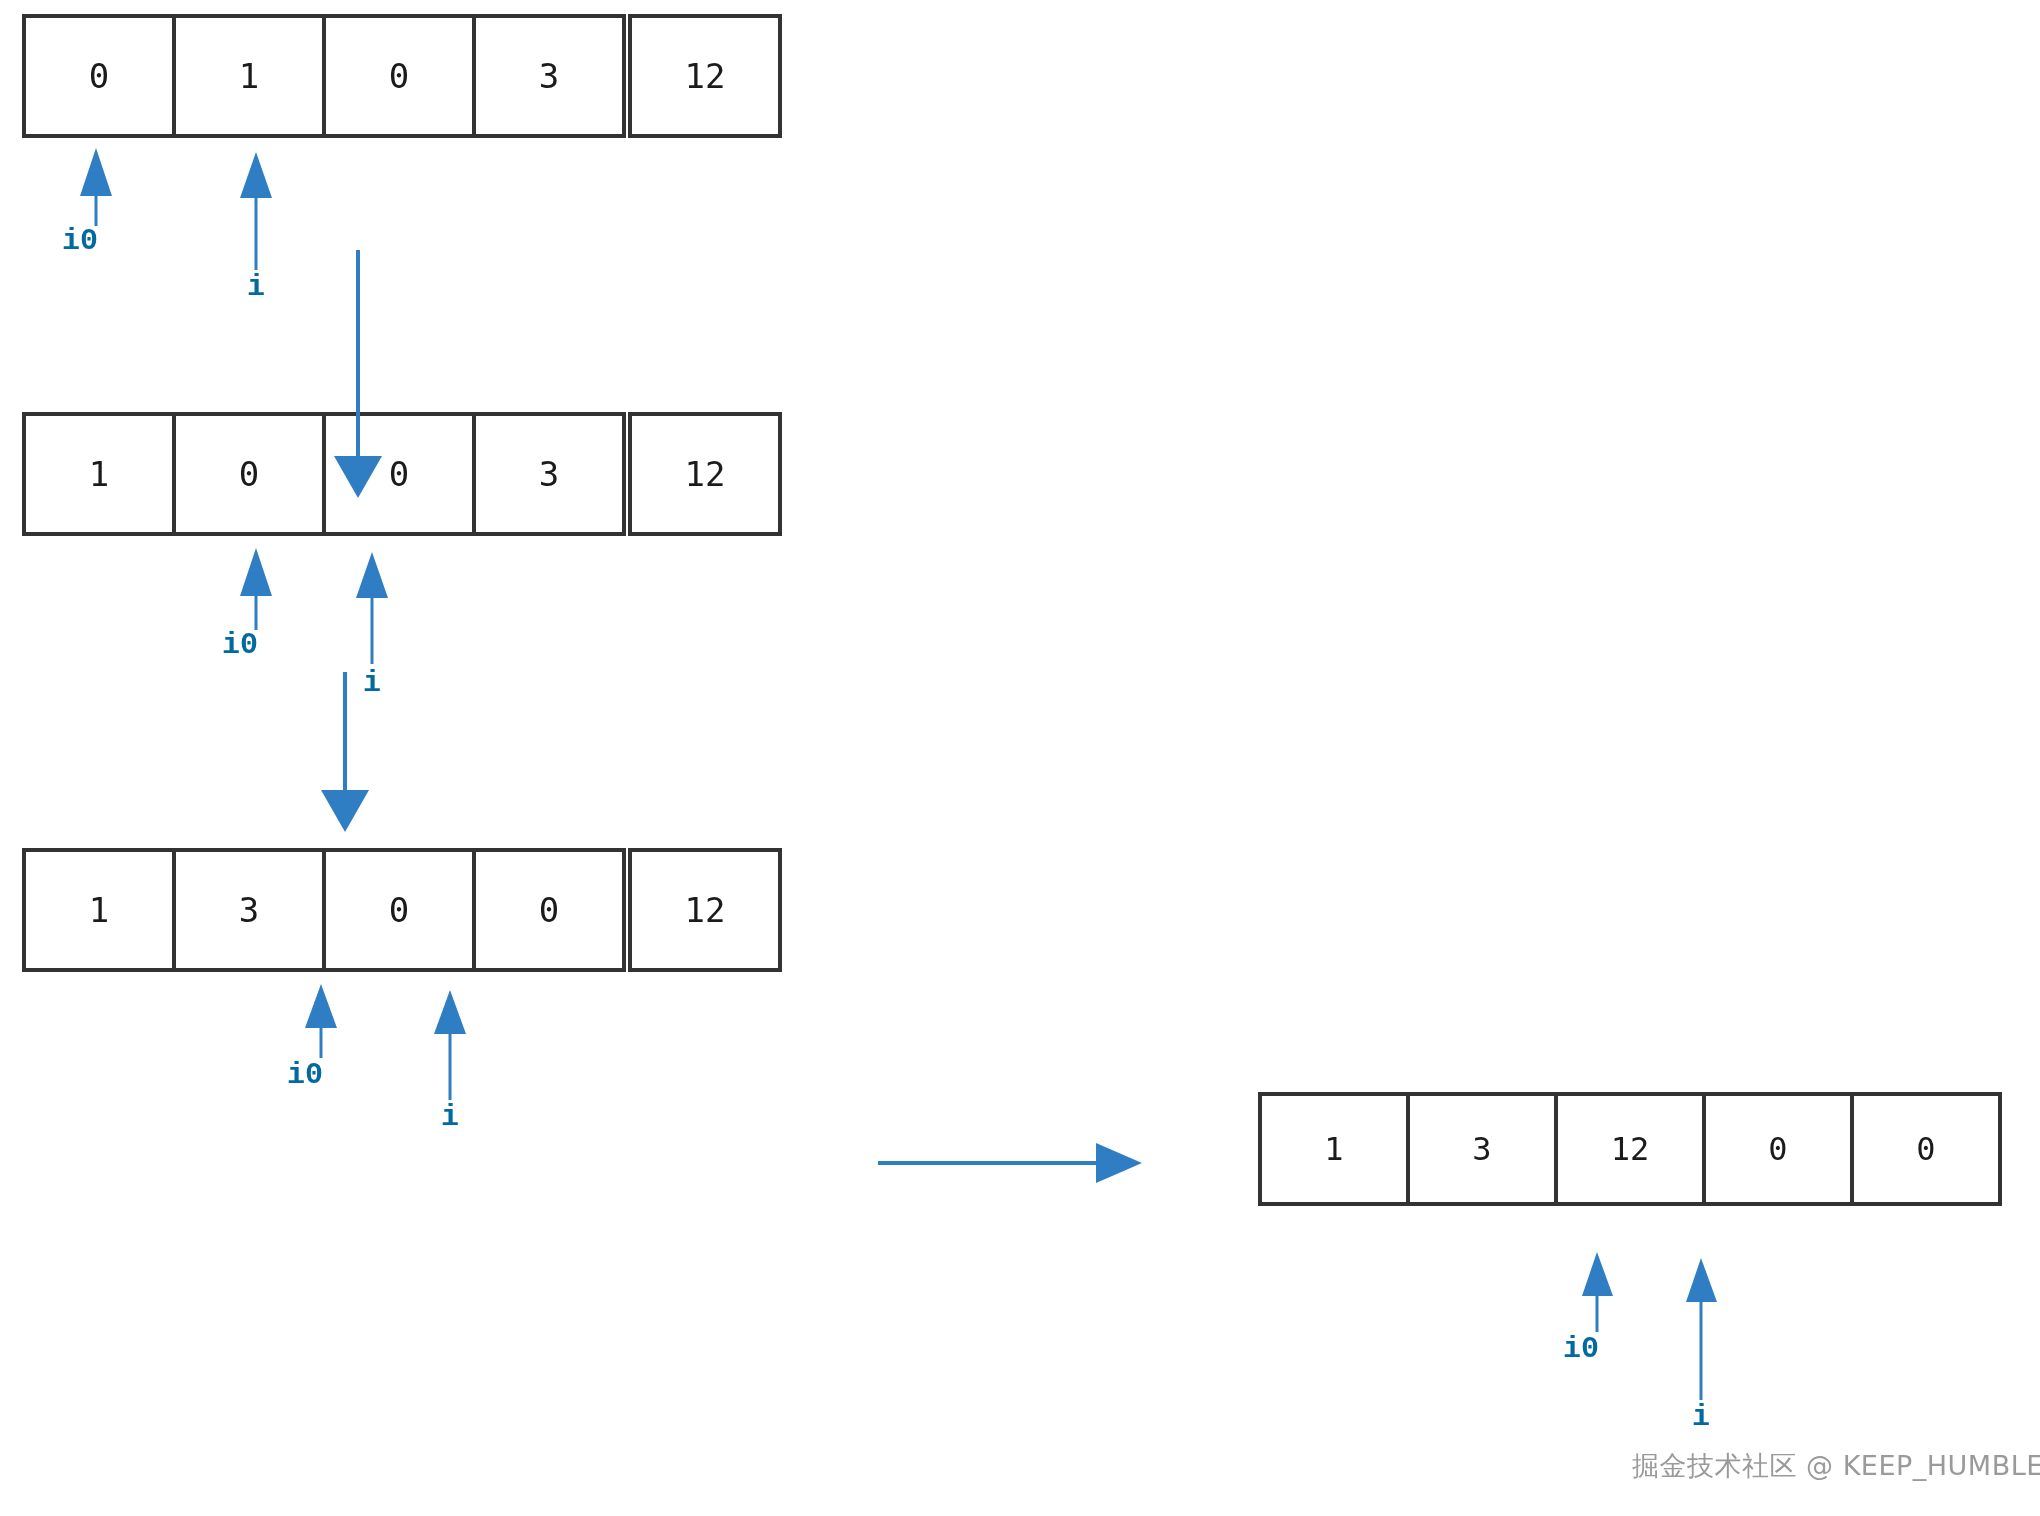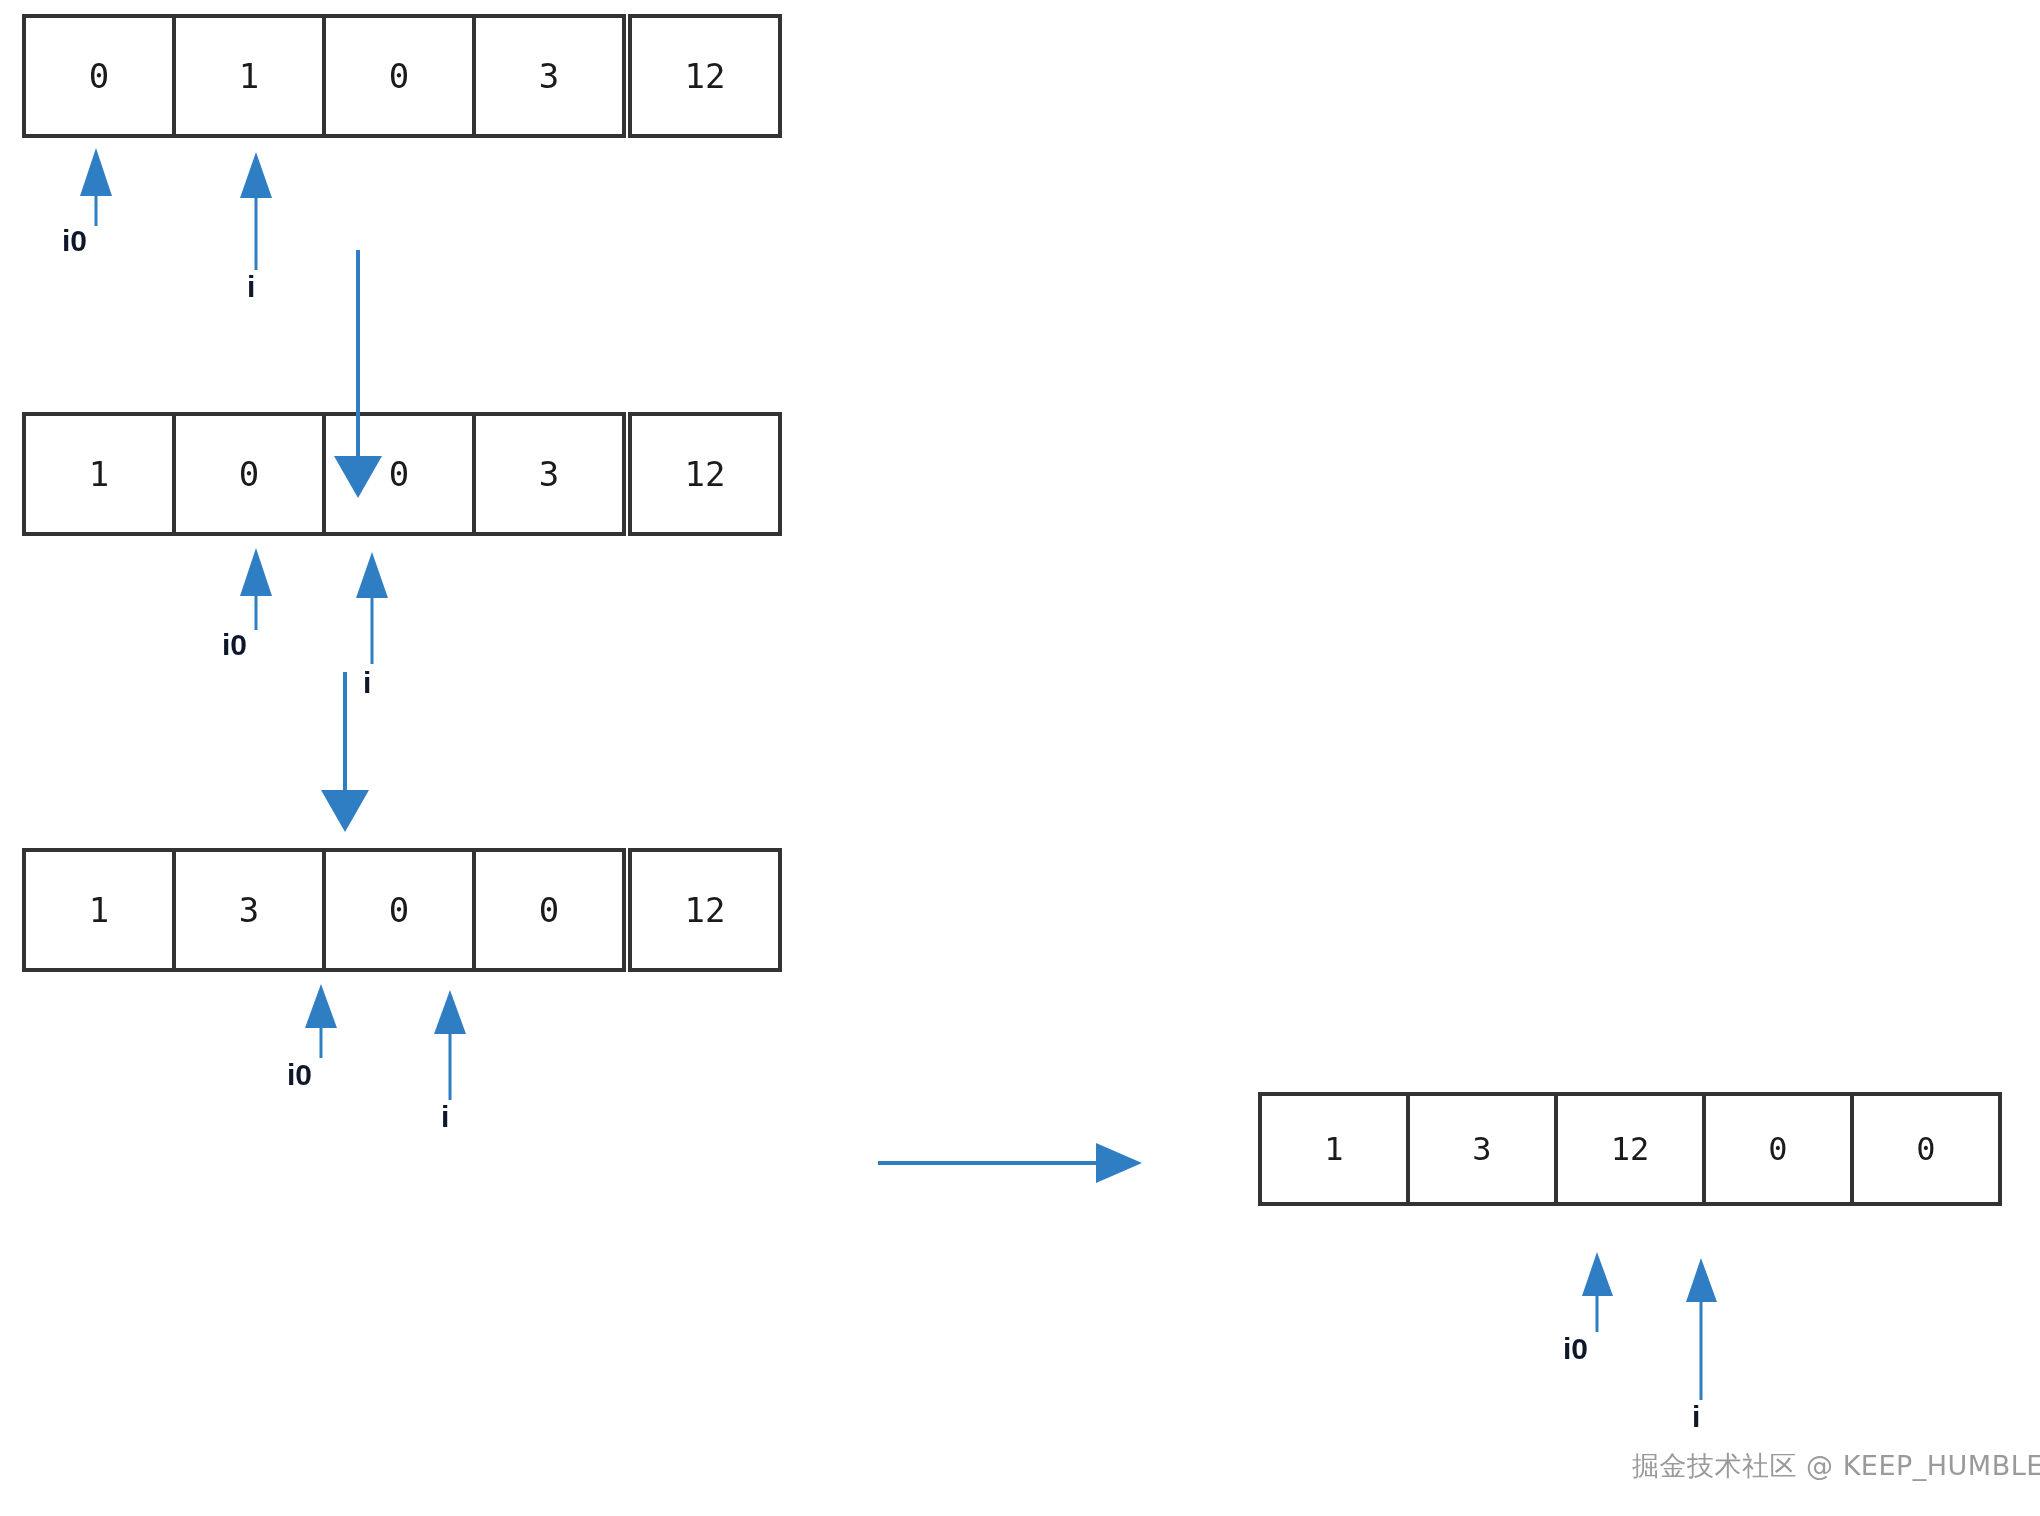--- a/index.html
+++ b/index.html
@@ -67,22 +67,22 @@
     position: absolute;
     left: 0; top: 0;
     width: 2040px;
     height: 1516px;
     pointer-events: none;
   }
 
   
   .arrow-label {
     position: absolute;
-    color: #0f172a;
-    font-family: Liberation Sans, sans-serif;
+    color: #0369a1;
+    font-family: Liberation Mono, monospace;
     font-size: 30px;
     font-weight: 700;
     white-space: nowrap;
   }
 
   
   #watermark {
     position: absolute;
     left: 1632px;
     top: 1448px;

